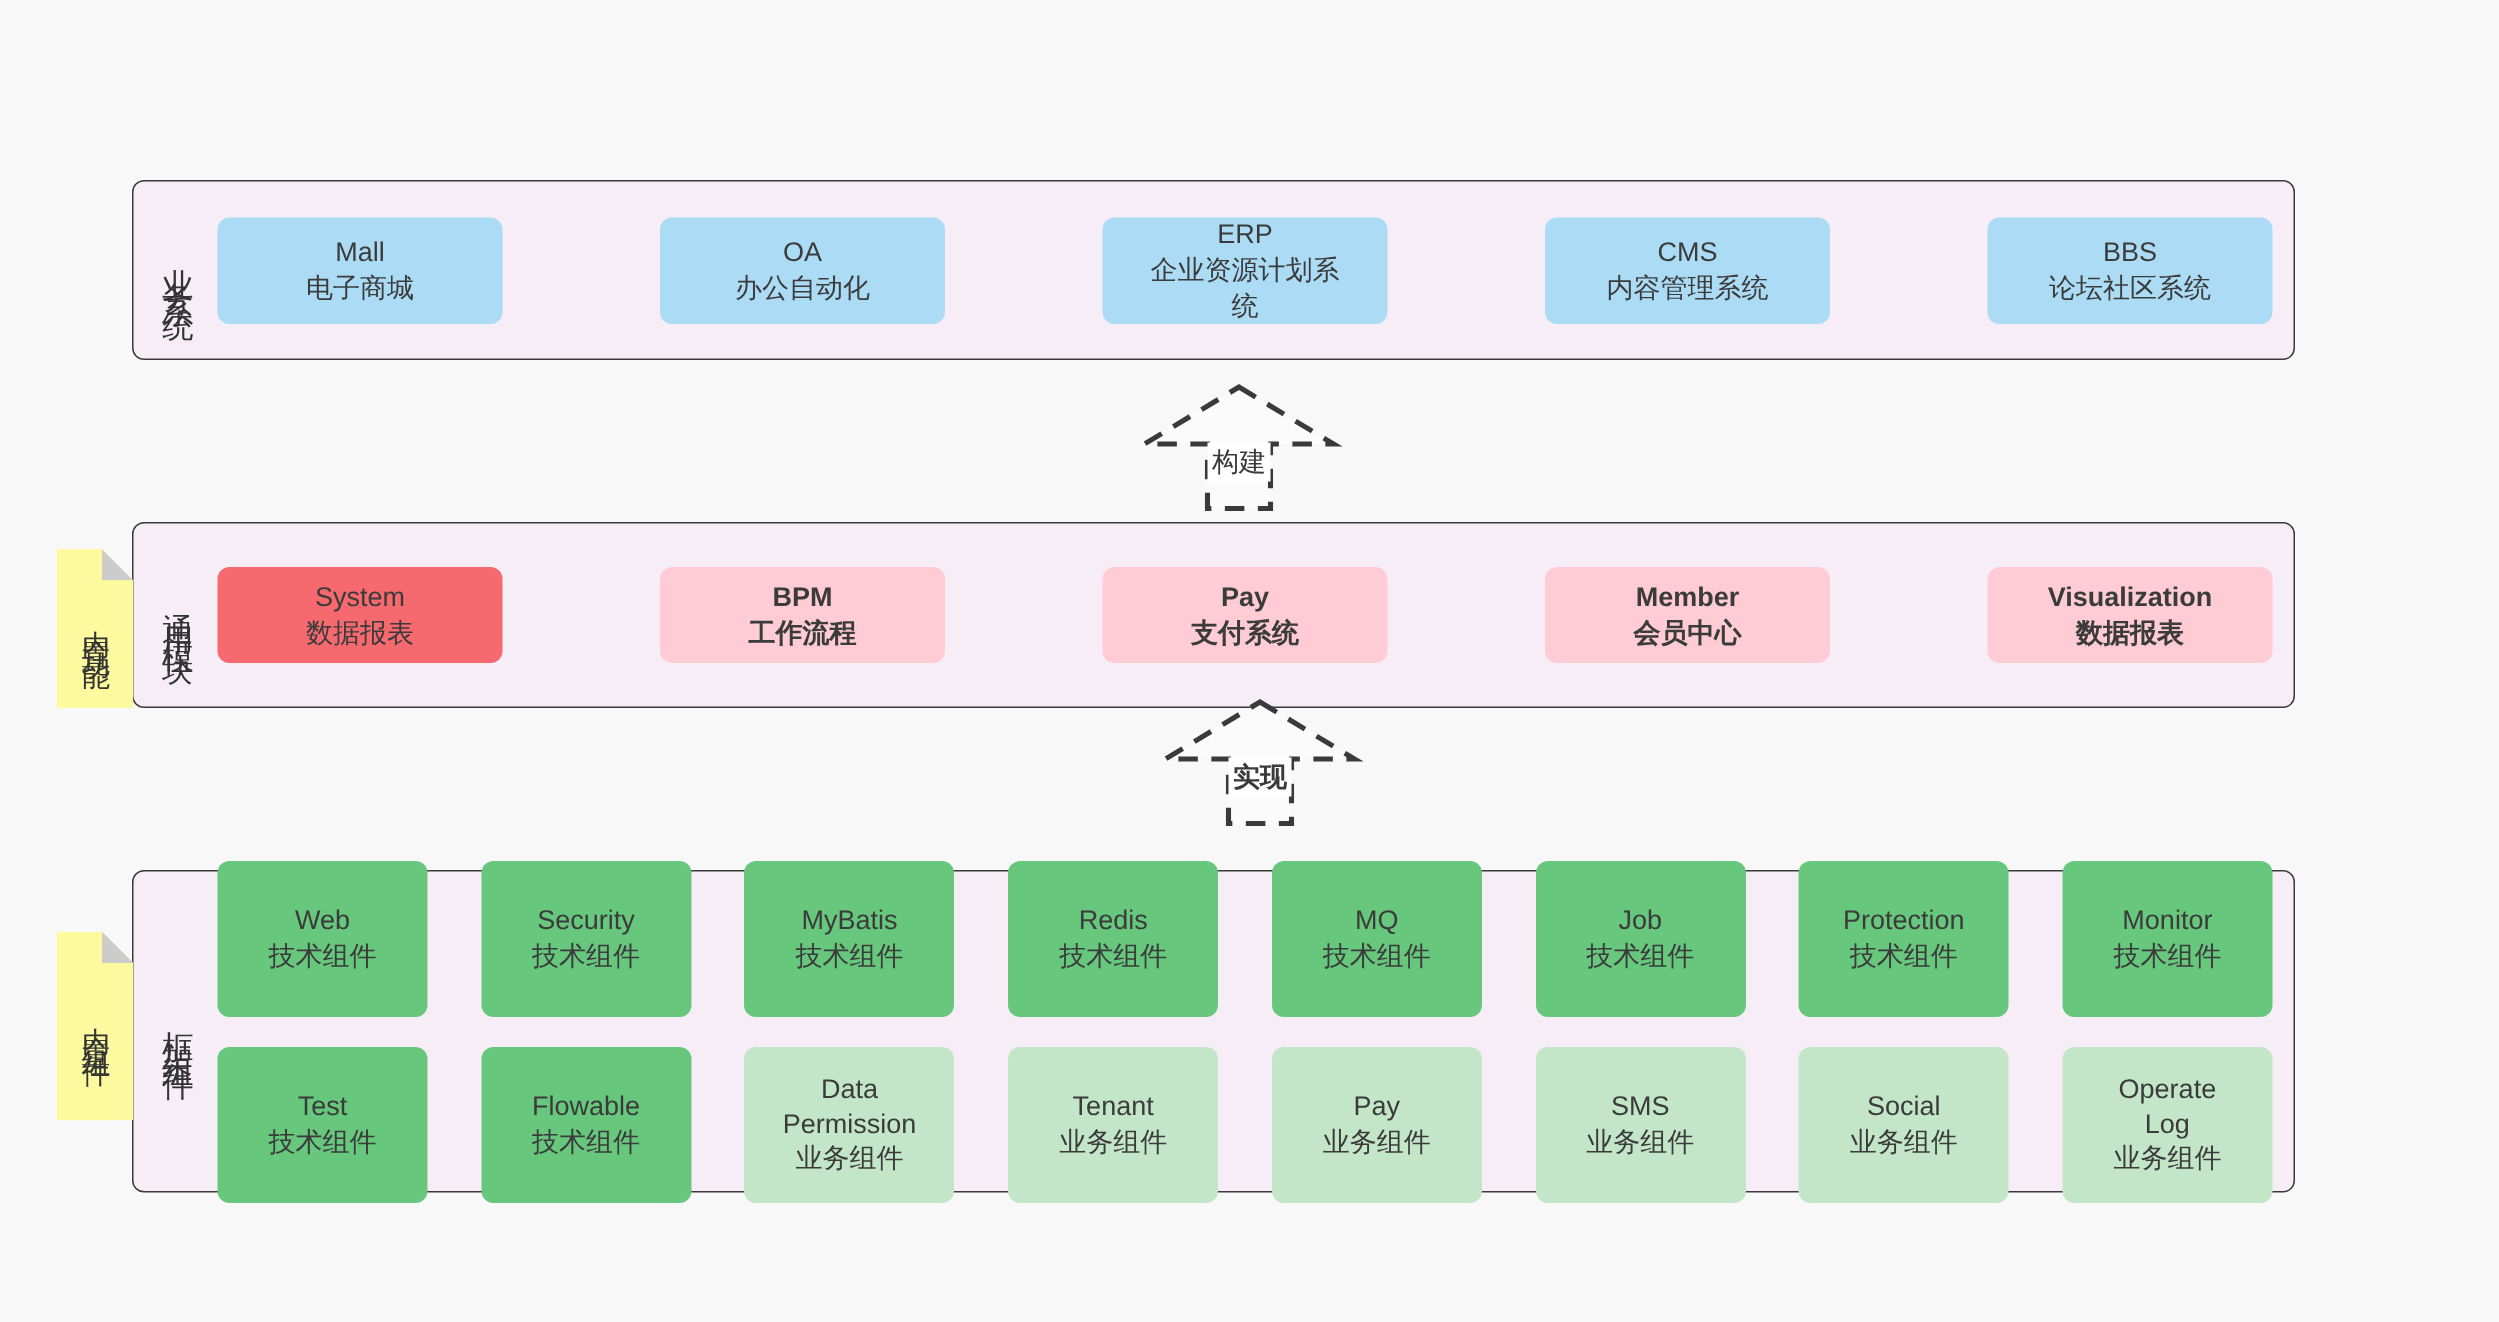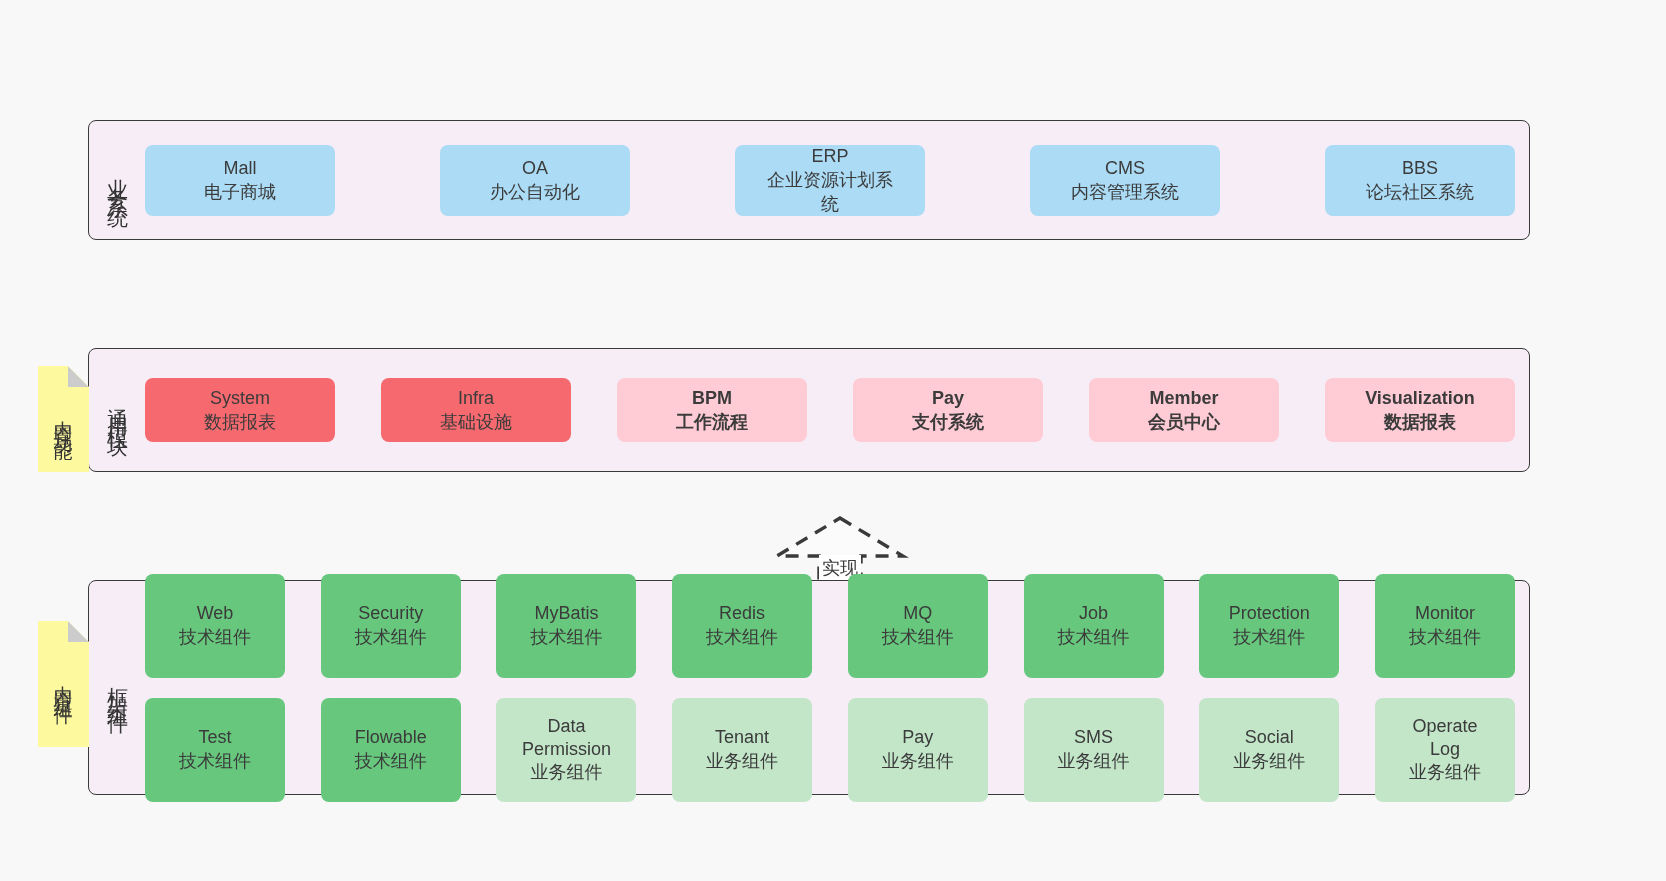--- a/index.html
+++ b/index.html
@@ -59,21 +59,21 @@
   .layer-components .box{width:140px;height:104px;line-height:1.28;}
 
   .box.blue{background:var(--blue,#abdbf5);}
   .box.red{background:var(--red,#f5696f);}
   .box.pink{background:var(--pink,#ffccd6);font-weight:bold;}
   .box.green{background:var(--green,#66c77d);}
   .box.green-light{background:var(--light-green,#c3e6c9);}
 
   .arrow{position:absolute;width:138px;height:88px;}
   .arrow-build{left:757px;top:255px;}
-  .arrow-impl{left:771px;top:515px;}
+  .arrow-impl{left:771px;top:465px;font-weight:bold;}
   .arrow svg{display:block;}
   .arrow-label{
     position:absolute;left:50%;top:40px;transform:translateX(-50%);
     background:#ffffff;padding:1px 3px;font-size:18px;color:#3a3a3a;white-space:nowrap;
   }
 </style>
 </head>
 <body>
 
 <div class="canvas">
@@ -97,36 +97,38 @@
           <div class="box-title">CMS</div>
           <div class="box-sub">内容管理系统</div>
         </div>
         <div class="box blue">
           <div class="box-title">BBS</div>
           <div class="box-sub">论坛社区系统</div>
         </div>
       </div>
   </section>
 
+  <div class="arrow arrow-build">
+    <svg width="138" height="88" viewBox="0 0 138 88">
+      <path d="M69 3 L132 41 L90 41 L90 84 L48 84 L48 41 L6 41 Z" fill="#fbfbfb" stroke="#3a3a3a" stroke-width="3.4" stroke-dasharray="13 9" stroke-linejoin="miter"></path>
+    </svg>
+    <span class="arrow-label">构建</span>
+  </div>
 
   <section class="layer layer-modules">
     <div class="tab tab-modules tab-clip">
       <span class="tab-text">内置功能</span>
       <span class="fold"></span>
     </div>
     <div class="v-label">通用模块</div>
     <div class="boxes">
         <div class="box red">
           <div class="box-title">System</div>
           <div class="box-sub">数据报表</div>
         </div>
-        <div class="box red">
-          <div class="box-title">Infra</div>
-          <div class="box-sub">基础设施</div>
-        </div>
         <div class="box pink">
           <div class="box-title">BPM</div>
           <div class="box-sub">工作流程</div>
         </div>
         <div class="box pink">
           <div class="box-title">Pay</div>
           <div class="box-sub">支付系统</div>
         </div>
         <div class="box pink">
           <div class="box-title">Member</div>

